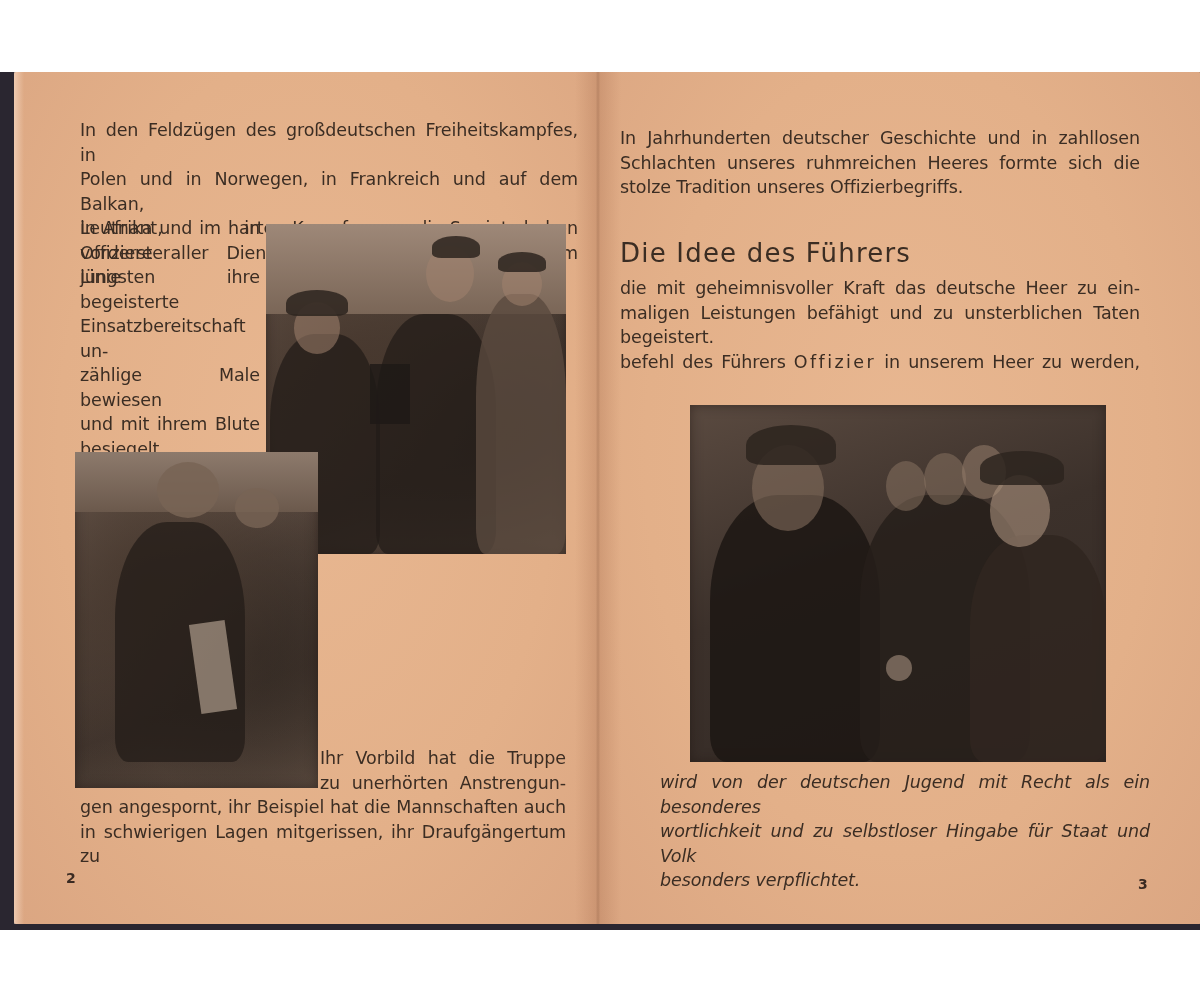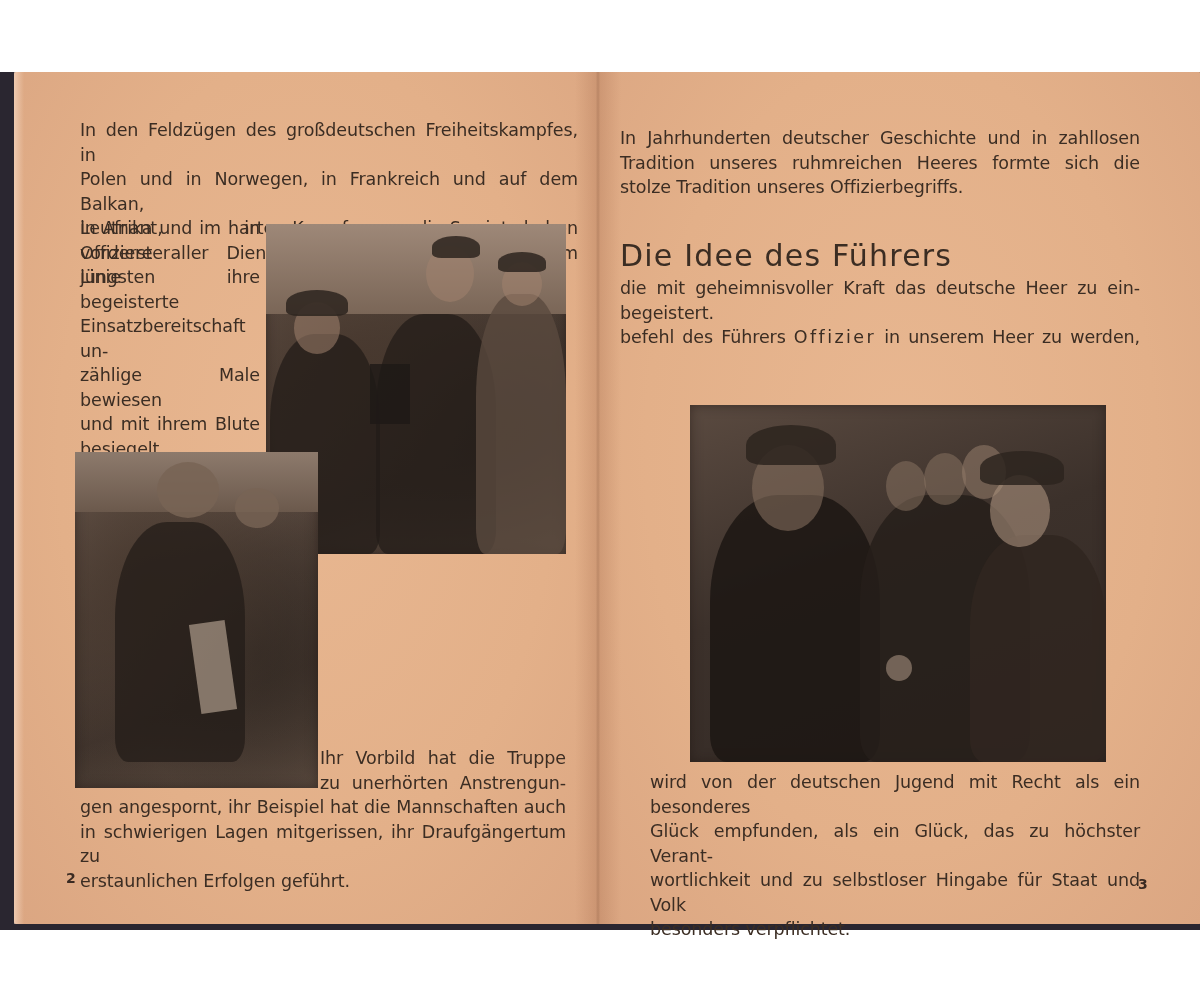--- a/index.html
+++ b/index.html
@@ -29,21 +29,21 @@
     background: linear-gradient(to right, rgba(255,235,220,0.5), rgba(255,235,220,0));
   }
   .txt {
     position: absolute; font-size: 17.5px; line-height: 24.5px;
     letter-spacing: -0.1px; color: #3b2d23;
   }
   .txt p { margin: 0; white-space: nowrap; }
   .just p { text-align: justify; text-align-last: justify; white-space: normal; }
   .just p.last { text-align-last: left; }
   .heading {
-    position: absolute; font-size: 30px; letter-spacing: 1.2px; color: #3b2d23;
+    position: absolute; font-size: 26px; letter-spacing: 1.2px; color: #3b2d23;
   }
   .spaced { letter-spacing: 2.4px; }
   .pageno { position: absolute; font-size: 14px; font-weight: bold; color: #3a2a22; }
   .photo {
     position: absolute; overflow: hidden;
     background:
       radial-gradient(ellipse at 30% 40%, rgba(70,55,45,0.9), rgba(40,32,28,0.2) 60%),
       radial-gradient(ellipse at 75% 60%, rgba(55,45,38,0.9), rgba(40,32,28,0.1) 55%),
       linear-gradient(160deg, #8a7566 0%, #5e4d42 40%, #4a3c33 70%, #6d5a4c 100%);
     box-shadow: inset 0 0 12px rgba(30,20,15,0.5);
@@ -96,57 +96,56 @@
       <div class="hl" style="left:120px; top:170px; width:36px; height:90px; background:rgba(210,190,170,0.55); transform:rotate(-8deg);"></div>
     </div>
 
     <div class="txt just" style="left:306px; top:674px; width:246px;">
       <p>Ihr Vorbild hat die Truppe</p>
       <p>zu unerhörten Anstrengun-</p>
     </div>
     <div class="txt just" style="left:66px; top:723px; width:486px;">
       <p>gen angespornt, ihr Beispiel hat die Mannschaften auch</p>
       <p>in schwierigen Lagen mitgerissen, ihr Draufgängertum zu</p>
-      <p class="last">erstaunlichen Erfolgen geführt.</p>
     </div>
     <div class="pageno" style="left:52px; top:798px;">2</div>
   </div>
 
   <div class="page right">
     <div class="txt just" style="left:20px; top:54px; width:520px;">
       <p>In Jahrhunderten deutscher Geschichte und in zahllosen</p>
-      <p>Tradition unseres ruhmreichen Heeres formte sich die</p>
+      <p>Schlachten unseres ruhmreichen Heeres formte sich die</p>
       <p class="last">stolze Tradition unseres Offizierbegriffs.</p>
     </div>
     <div class="heading" style="left:20px; top:166px;">Die Idee des Führers</div>
     <div class="txt just" style="left:20px; top:204px; width:520px;">
       <p>die mit geheimnisvoller Kraft das deutsche Heer zu ein-</p>
+      <p>maligen Leistungen befähigt und zu unsterblichen Taten</p>
       <p class="last">begeistert.</p>
       <p>
         <span>befehl des Führers </span><span class="spaced">Offizier</span><span> in unserem Heer zu werden,</span>
       </p>
     </div>
 
     <div class="photo" style="left:90px; top:333px; width:416px; height:357px; background:linear-gradient(160deg,#5a4a40 0%,#3c312b 45%,#332a25 100%);">
       <div class="fig" style="left:20px; top:90px; width:170px; height:267px; background:rgba(28,22,19,0.85);"></div>
       <div class="head" style="left:62px; top:40px; width:72px; height:86px; background:rgba(130,108,92,0.6);"></div>
       <div class="cap" style="left:56px; top:20px; width:90px; height:40px;"></div>
       <div class="fig" style="left:170px; top:90px; width:170px; height:267px; background:rgba(38,30,26,0.85);"></div>
       <div class="head" style="left:196px; top:56px; width:40px; height:50px; background:rgba(140,118,100,0.5);"></div>
       <div class="head" style="left:234px; top:48px; width:42px; height:52px; background:rgba(140,118,100,0.5);"></div>
       <div class="head" style="left:272px; top:40px; width:44px; height:54px; background:rgba(150,126,108,0.55);"></div>
       <div class="fig" style="left:280px; top:130px; width:136px; height:227px; background:rgba(48,38,32,0.85);"></div>
       <div class="head" style="left:300px; top:70px; width:60px; height:72px; background:rgba(170,145,125,0.6);"></div>
       <div class="cap" style="left:290px; top:46px; width:84px; height:34px;"></div>
       <div class="hl" style="left:196px; top:250px; width:26px; height:26px; border-radius:50%; background:rgba(190,165,145,0.5);"></div>
     </div>
 
-    <div class="txt just" style="left:50px; top:698px; width:490px;">
+    <div class="txt just" style="left:60px; top:698px; width:490px;font-style:italic;">
       <p>wird von der deutschen Jugend mit Recht als ein besonderes</p>
-      <p>Glück empfunden, als ein Glück, das zu höchster Verant-</p>
       <p>wortlichkeit und zu selbstloser Hingabe für Staat und Volk</p>
       <p class="last">besonders verpflichtet.</p>
     </div>
     <div class="pageno" style="left:538px; top:804px;">3</div>
   </div>
 
   <div class="gutter"></div>
   <div class="lefthighlight"></div>
 </div>
 

